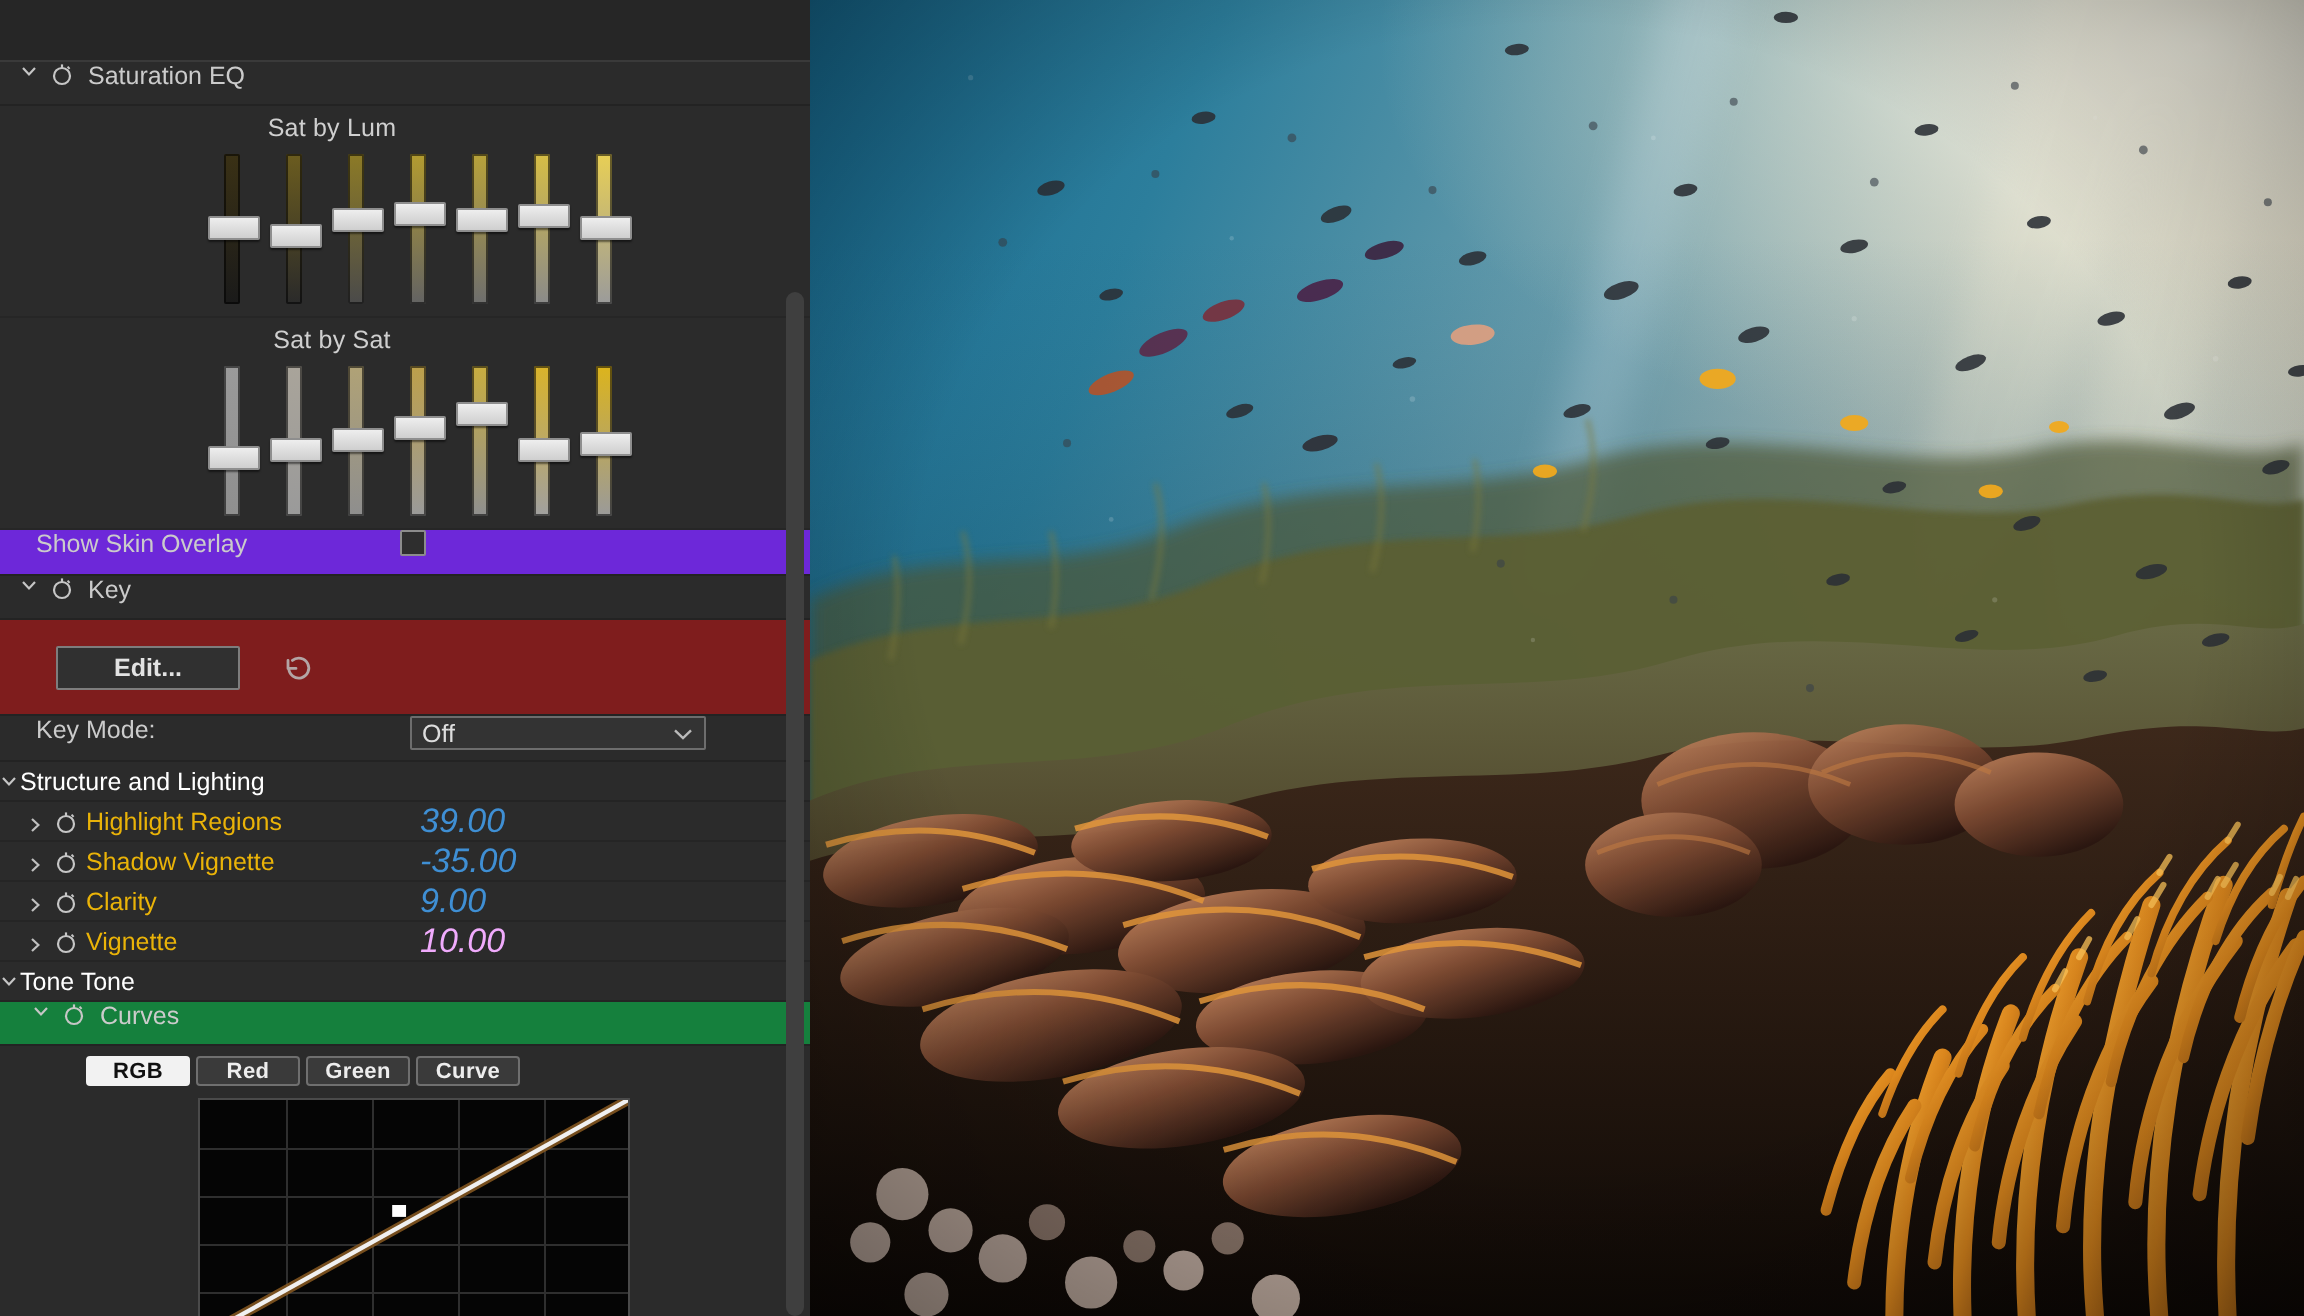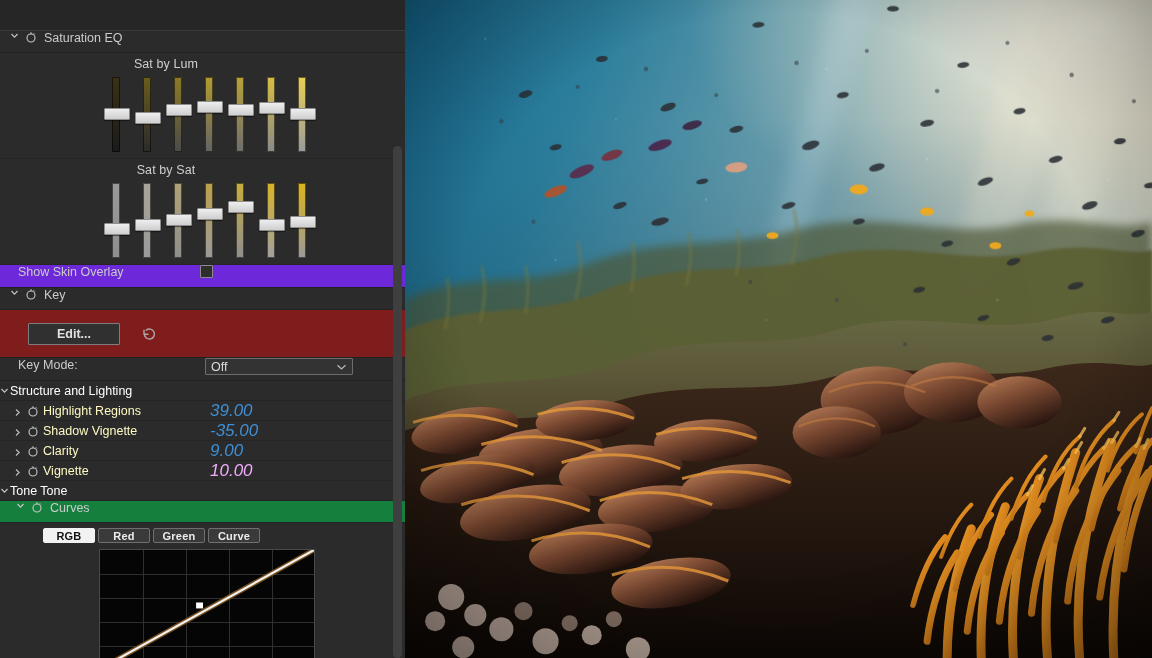--- a/index.html
+++ b/index.html
@@ -143,21 +143,21 @@
 
   
   .prm{
     height:19px;display:flex;align-items:center;
     padding-left:13px;
     background:#2b2b2b;
     border-bottom:1px solid #252525;
     font-size:12.5px;
   }
   .prm .arrow{width:9px;height:9px;flex:0 0 9px;margin-right:2px;}
-  .prm .name{width:167px;color:#fef9c3;}
+  .prm .name{width:167px;color:#eab308;}
   .prm .val{color:#3f8fd4;font-size:17px;font-style:italic;}
 
   
   .hdr-curves{height:21px;padding-left:16px;gap:3px;background:#15803d;border-bottom:1px solid #232323;}
 
   .curve-wrap{background:#2b2b2b;padding-top:5px;}
   .tabs{
     display:flex;gap:3px;padding-left:43px;
   }
   .tab{

